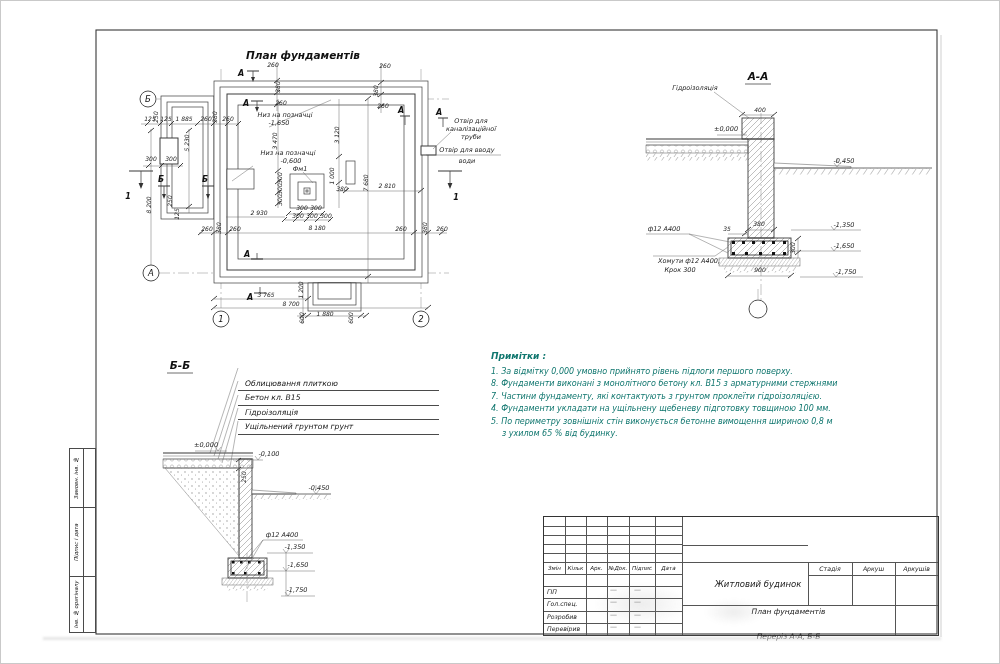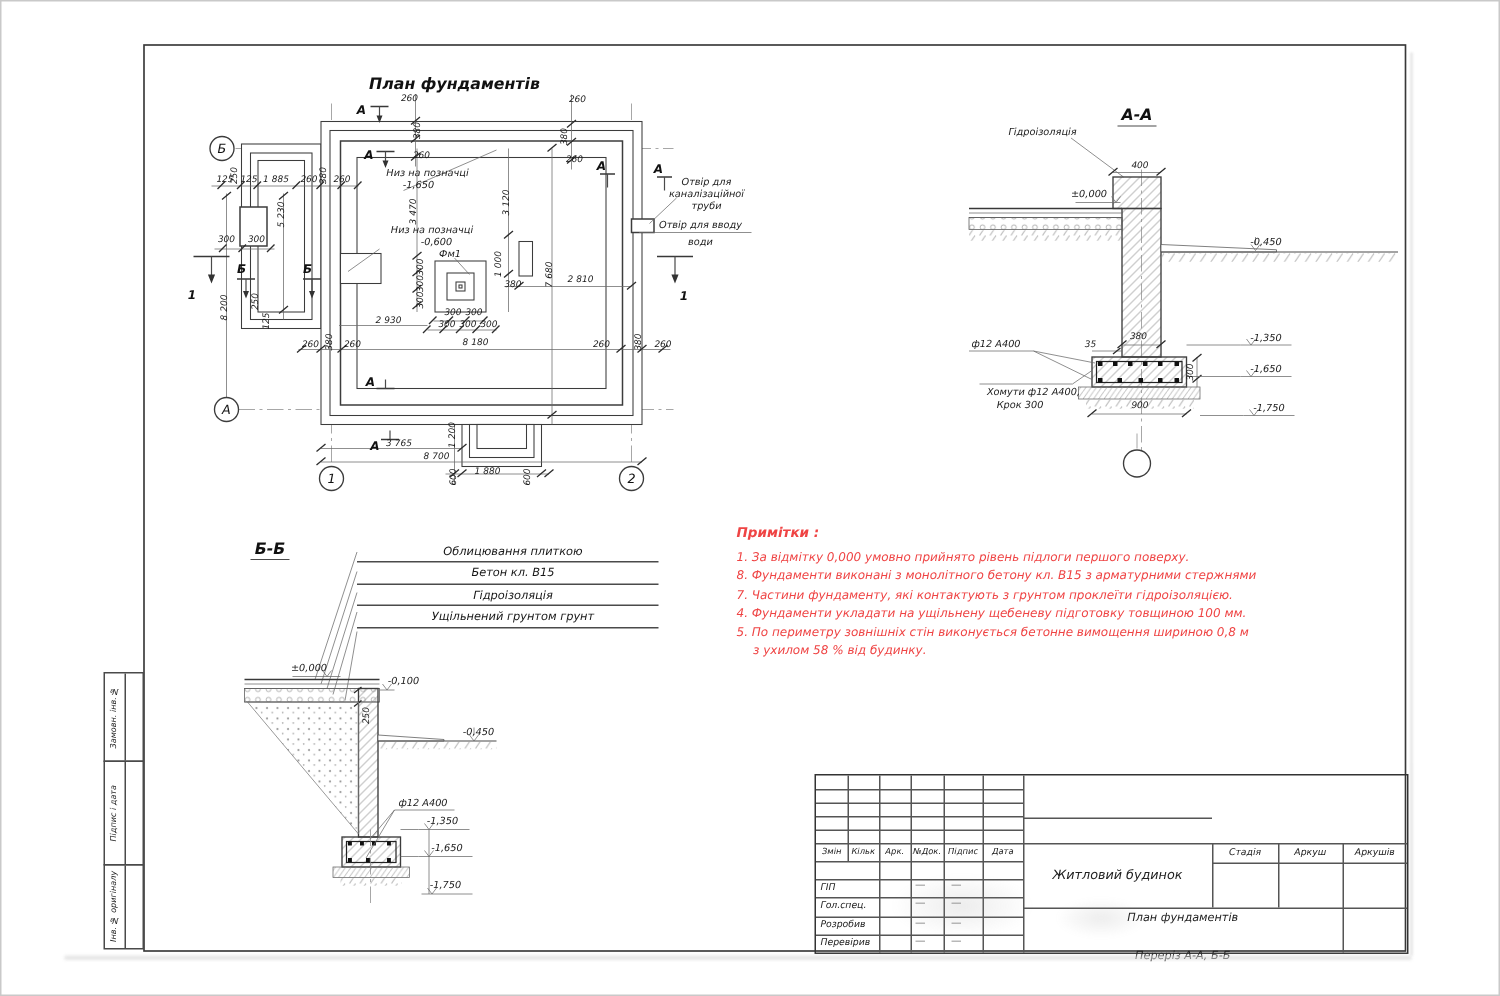--- a/index.html
+++ b/index.html
@@ -20,24 +20,24 @@
   .wallrect{fill:#ffffff;stroke:#3c3c3c;stroke-width:.7;}
   .wallrect2{fill:#ffffff;stroke:#3c3c3c;stroke-width:1;}
   .hatchfill{fill:url(#h45);stroke:#3c3c3c;stroke-width:.9;}
   .insfill{fill:url(#ins);stroke:#555;stroke-width:.5;}
   .dotfill{fill:url(#dts);stroke:#777;stroke-width:.5;}
   .grvfill{fill:url(#grv);stroke:#666;stroke-width:.5;}
   .grndfill{fill:url(#grnd);stroke:none;}
   .bubble{fill:#fff;stroke:#3c3c3c;stroke-width:.9;}
   
   .abs{position:absolute;}
-  #bb-table{left:237px;top:360px;width:201px;text-align:center;}
+  #bb-table{left:237px;top:376px;width:201px;}
   #bb-table .trow{height:13.4px;border-bottom:1px solid #4a4a4a;font-style:italic;font-size:7.6px;
       color:#161616;padding-left:7px;white-space:nowrap;line-height:13px;}
-  #notes{left:490px;top:350px;width:345px;color:#ef4444;}
+  #notes{left:490px;top:350px;width:345px;color:#0f766e;}
   #notes .nhead{font-style:italic;font-weight:bold;font-size:9px;margin-bottom:5px;}
   #notes .nline{font-style:italic;font-size:8px;line-height:12.4px;white-space:nowrap;}
   #notes .cont{padding-left:11px;}
   
   #title-block{left:542px;top:515px;width:394px;height:118px;border:1.2px solid #333;box-sizing:content-box;}
   .tbl-line{position:absolute;background:#555;}
   .tb-cell{position:absolute;font-style:italic;color:#222;overflow:hidden;white-space:nowrap;}
   .tb-head{font-size:5.6px;text-align:center;}
   .tb-role{font-size:6.2px;padding-left:3px;}
   .tb-stage{font-size:6.2px;text-align:center;}
@@ -349,21 +349,21 @@
     </div>
 
   <div id="notes" class="abs">
     <div class="nhead">Примітки :</div>
     <div id="notes-items">
         <div class="nline">1. За відмітку 0,000 умовно прийнято рівень підлоги першого поверху.</div>
         <div class="nline">8. Фундаменти виконані з монолітного бетону кл. В15 з арматурними стержнями</div>
         <div class="nline">7. Частини фундаменту, які контактують з грунтом проклеїти гідроізоляцією.</div>
         <div class="nline">4. Фундаменти укладати на ущільнену щебеневу підготовку товщиною 100 мм.</div>
         <div class="nline">5. По периметру зовнішніх стін виконується бетонне вимощення шириною 0,8 м</div>
-        <div class="nline cont">з ухилом 58 % від будинку.</div>
+        <div class="nline cont">з ухилом 65 % від будинку.</div>
       </div>
   </div>
 
   <div id="title-block" class="abs">
     <div id="tb-lines">
         <div class="tbl-line" style="left: 21px; top: 0px; width: 1px; height: 57px;"></div>
         <div class="tbl-line" style="left: 42px; top: 0px; width: 1px; height: 118px;"></div>
         <div class="tbl-line" style="left: 63px; top: 0px; width: 1px; height: 118px;"></div>
         <div class="tbl-line" style="left: 85px; top: 0px; width: 1px; height: 118px;"></div>
         <div class="tbl-line" style="left: 111px; top: 0px; width: 1px; height: 118px;"></div>
@@ -401,21 +401,21 @@
         <div class="tb-cell tb-role" style="left: 0px; top: 81.3px; width: 41px; height: 12px; line-height: 12px;">Гол.спец.</div>
         <div class="tb-dash" style="left: 66px; top: 81.3px;">—</div>
         <div class="tb-dash" style="left: 90px; top: 81.3px;">—</div>
         <div class="tb-cell tb-role" style="left: 0px; top: 93.6px; width: 41px; height: 12px; line-height: 12px;">Розробив</div>
         <div class="tb-dash" style="left: 66px; top: 93.6px;">—</div>
         <div class="tb-dash" style="left: 90px; top: 93.6px;">—</div>
         <div class="tb-cell tb-role" style="left: 0px; top: 105.9px; width: 41px; height: 12px; line-height: 12px;">Перевірив</div>
         <div class="tb-dash" style="left: 66px; top: 105.9px;">—</div>
         <div class="tb-dash" style="left: 90px; top: 105.9px;">—</div>
       </div>
-    <div class="tb-cell tb-name" style="left:138px;top:52px;width:126px;height:30px;line-height:30px;">Житловий будинок</div>
+    <div class="tb-cell tb-name" style="left:138px;top:52px;width:126px;height:30px;line-height:30px;padding-left:13px;">Житловий будинок</div>
     <div id="tb-stage">
         <div class="tb-cell tb-stage" style="left: 264px; top: 46px; width: 44px; height: 11px; line-height: 11px;">Стадія</div>
         <div class="tb-cell tb-stage" style="left: 308px; top: 46px; width: 43px; height: 11px; line-height: 11px;">Аркуш</div>
         <div class="tb-cell tb-stage" style="left: 351px; top: 46px; width: 43px; height: 11px; line-height: 11px;">Аркушів</div>
       </div>
     <div class="tb-cell tb-doc" style="left:138px;top:90px;width:213px;height:13px;">План фундаментів</div>
     <div class="tb-cell tb-doc" style="left:138px;top:115px;width:213px;height:13px;">Переріз А-А, Б-Б</div>
     <div class="smudge" style="left:50px;top:66px;width:95px;height:42px;"></div>
     <div class="smudge" style="left:160px;top:82px;width:60px;height:26px;"></div>
   </div>

